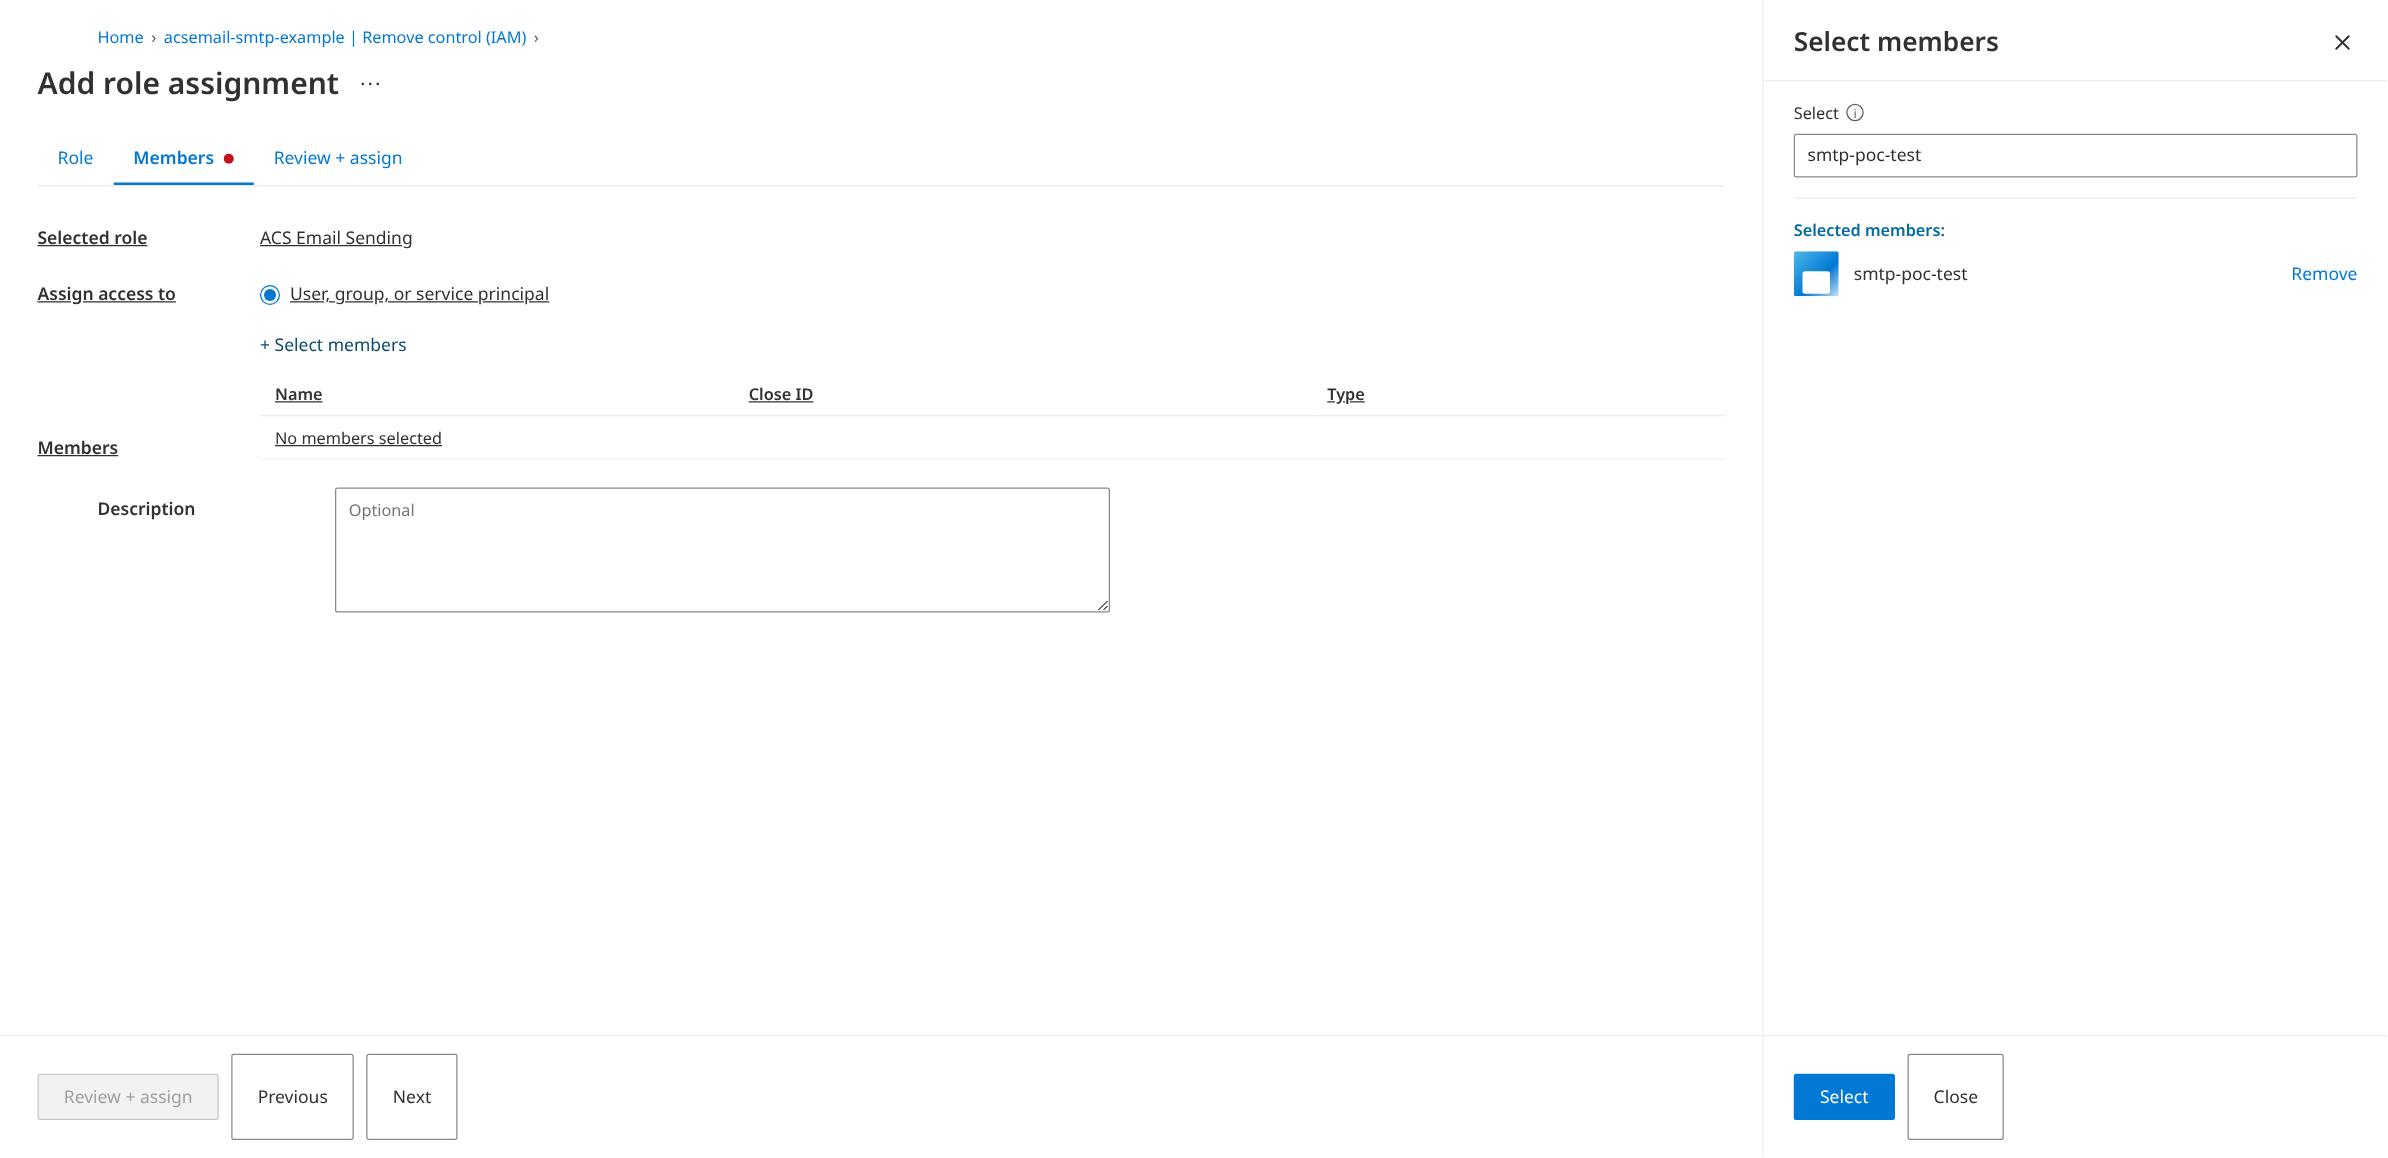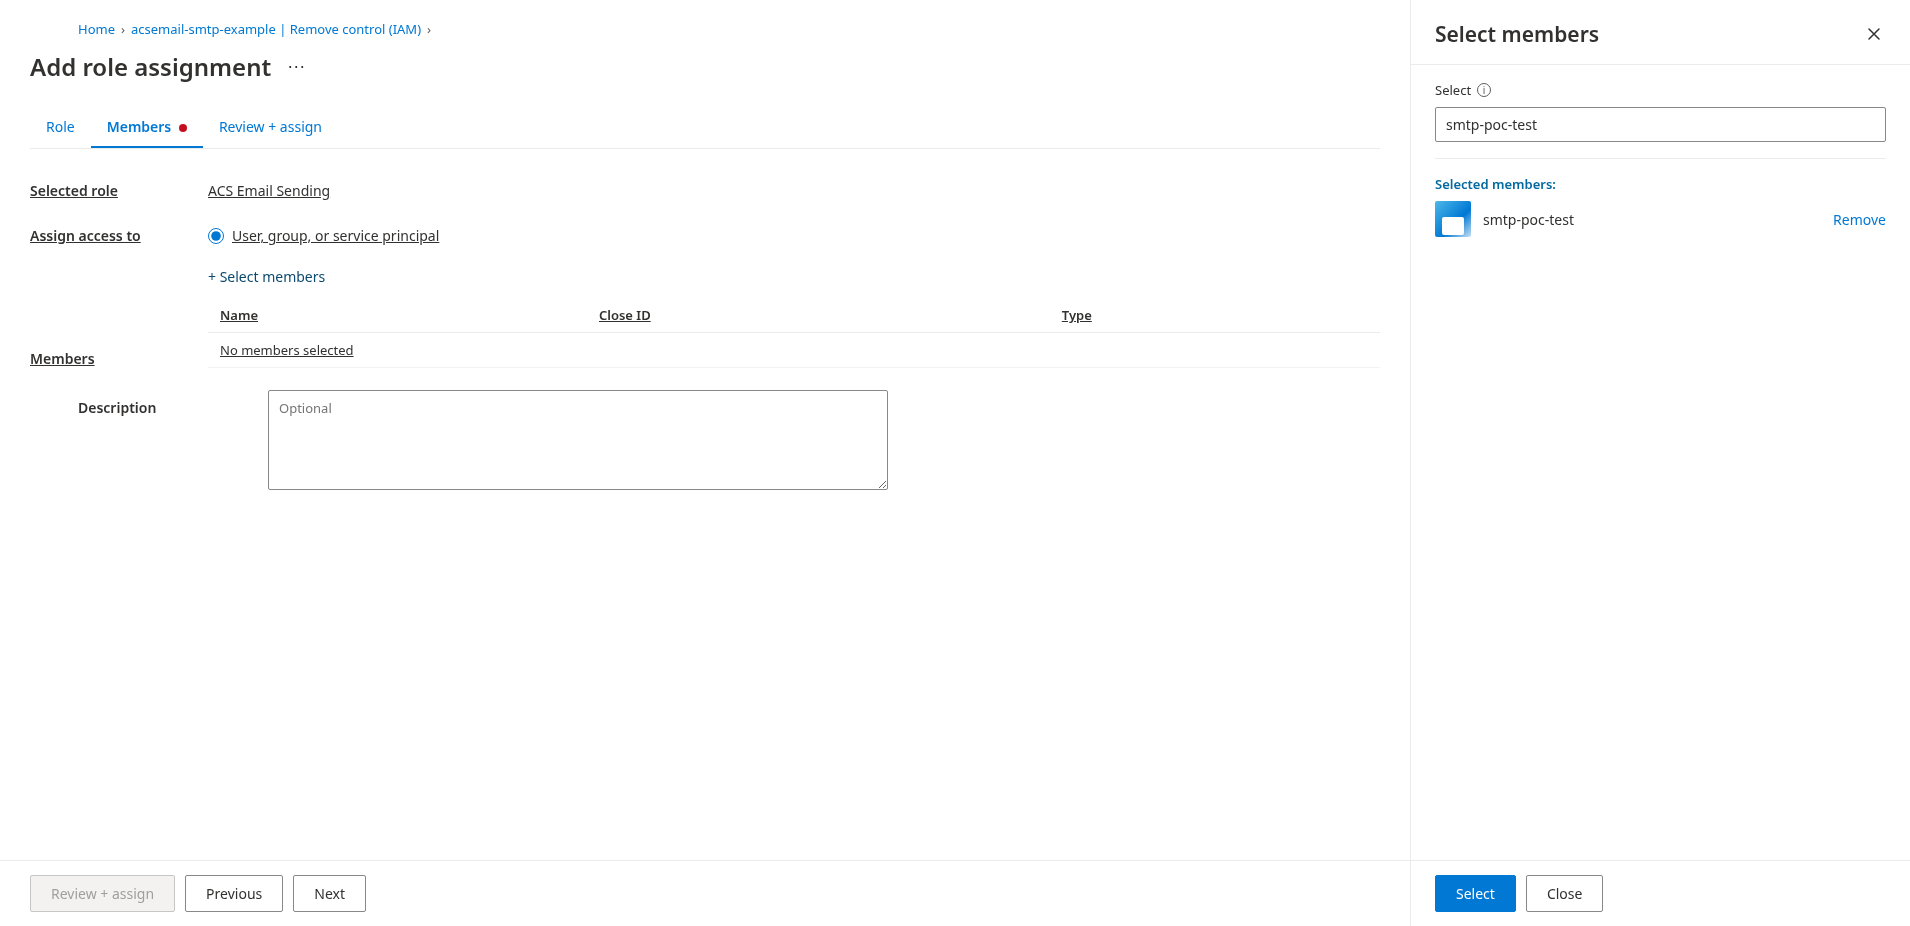--- a/index.html
+++ b/index.html
@@ -221,21 +221,21 @@
     
     .main-footer {
       border-top: 1px solid #edebe9;
       padding: 14px 30px;
       display: flex;
       align-items: center;
       gap: 10px;
       background: #fff;
     }
     .btn {
-      padding: 8px 20px;
+      padding: 24px 20px;
       font-size: 14px;
       border-radius: 2px;
       cursor: pointer;
       font-family: inherit;
       border: 1px solid #8a8886;
       background: #fff;
       color: #323130;
     }
     .btn-disabled {
       padding: 8px 20px;

